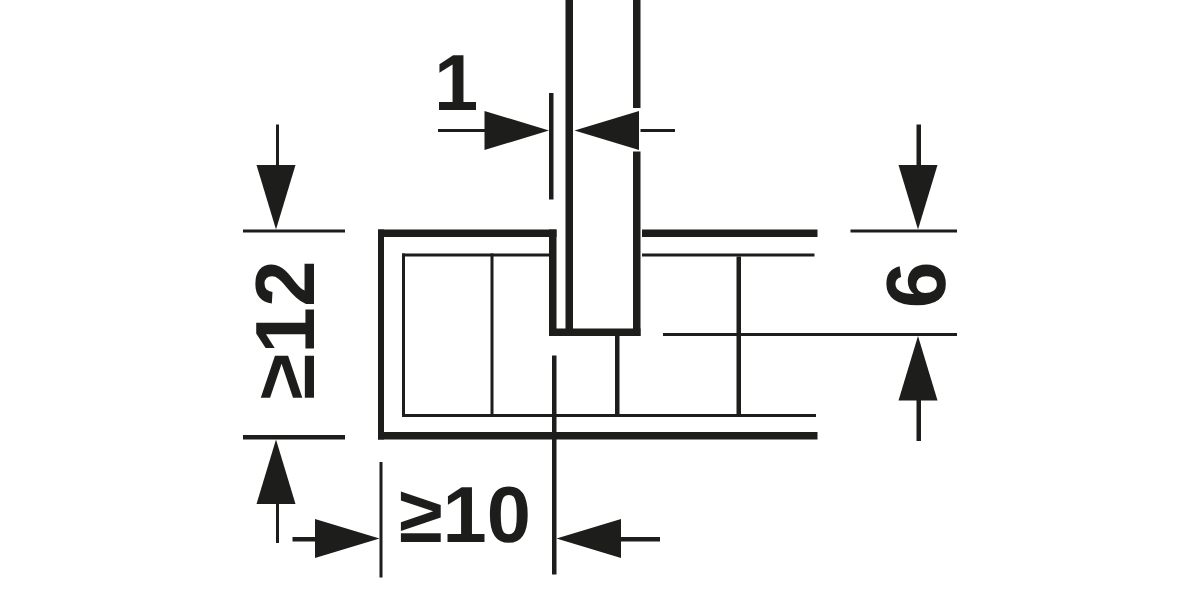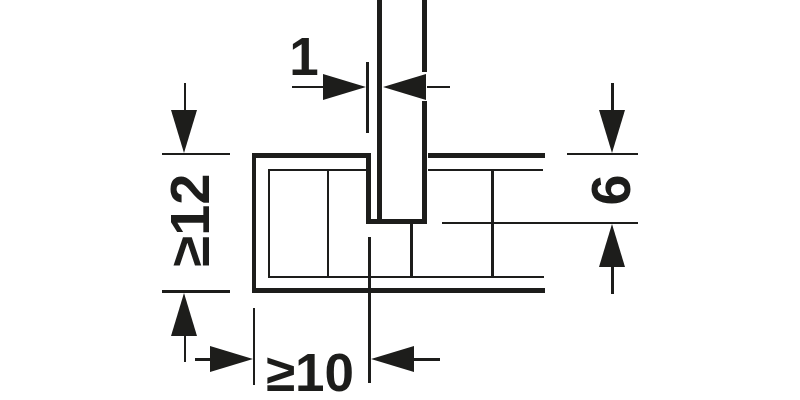--- a/index.html
+++ b/index.html
@@ -61,15 +61,15 @@
   <div class="ah up" style="left:598.9px;top:224.3px;"></div>
   <div class="ln" style="left:611.2px;top:264.3px;width:2.5px;height:30px;"></div>
   <div class="dimlabel vert" style="left:611px;top:190px;">6</div>
 
   <div class="ln" style="left:252.7px;top:308.3px;width:2.5px;height:77px;"></div>
   <div class="ln" style="left:368.3px;top:237.3px;width:2.5px;height:146px;"></div>
   <div class="ln" style="left:194.5px;top:358.2px;width:22px;height:2.5px;"></div>
   <div class="ah right" style="left:209.7px;top:346px;"></div>
   <div class="ah left" style="left:370.8px;top:346px;"></div>
   <div class="ln" style="left:414px;top:358.2px;width:26px;height:2.5px;"></div>
-  <div class="dimlabel" style="left:310px;top:372px;text-align:center;">≥10</div>
+  <div class="dimlabel" style="left:310px;top:344px;text-align:center;">≥10</div>
 
 </div>
 
 </body></html>

